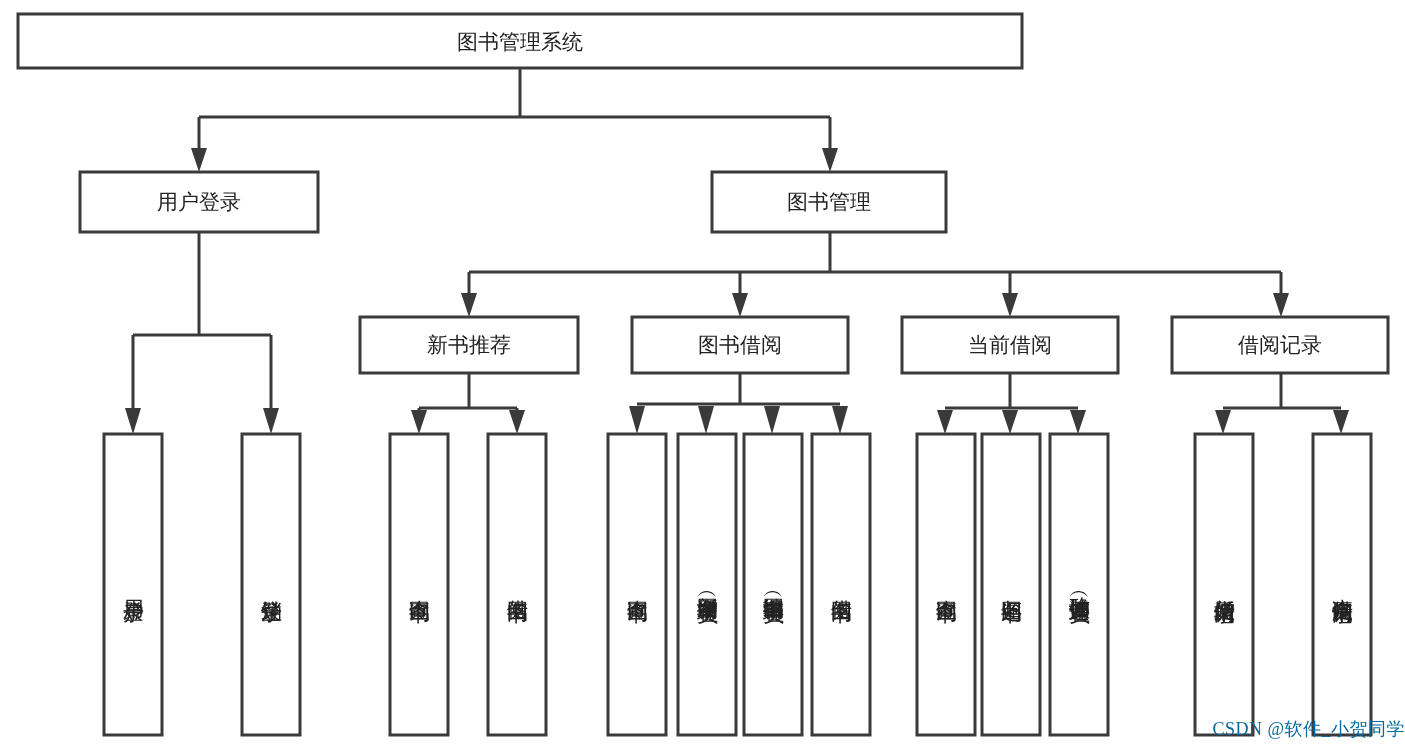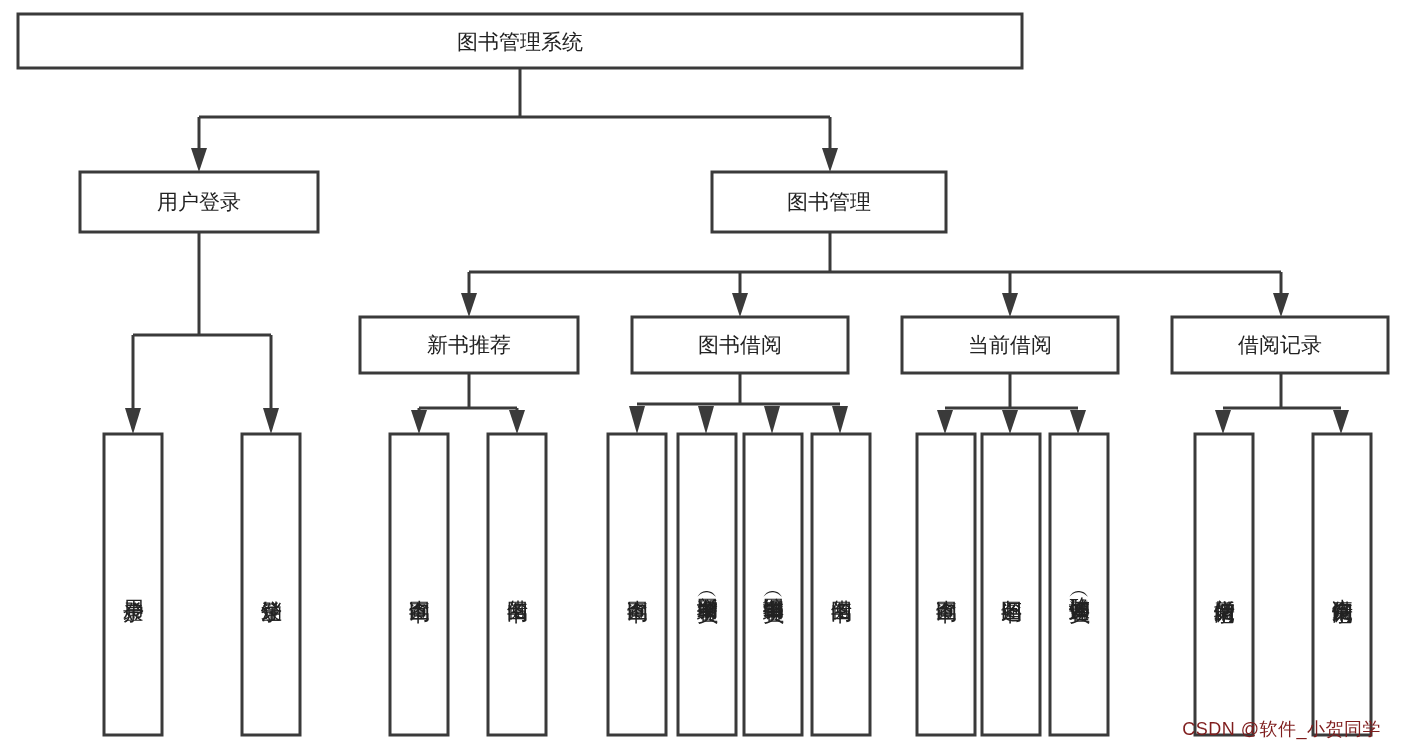--- a/index.html
+++ b/index.html
@@ -67,25 +67,25 @@
     user-select: none;
   }
   .vlabel-wrap {
     position: absolute;
     display: flex;
     align-items: center;
     justify-content: center;
   }
   #watermark {
     position: absolute;
-    right: 24px;
+    right: 0;
     bottom: 6px;
-    font-family: Liberation Sans, sans-serif;
+    font-family: Liberation Serif, serif;
     font-size: 18px;
-    color: #7f1d1d;
+    color: #0369a1;
     letter-spacing: 0.5px;
     white-space: nowrap;
     pointer-events: none;
   }
 </style>
 </head>
 <body>
 
 <div id="diagram-root">
 

